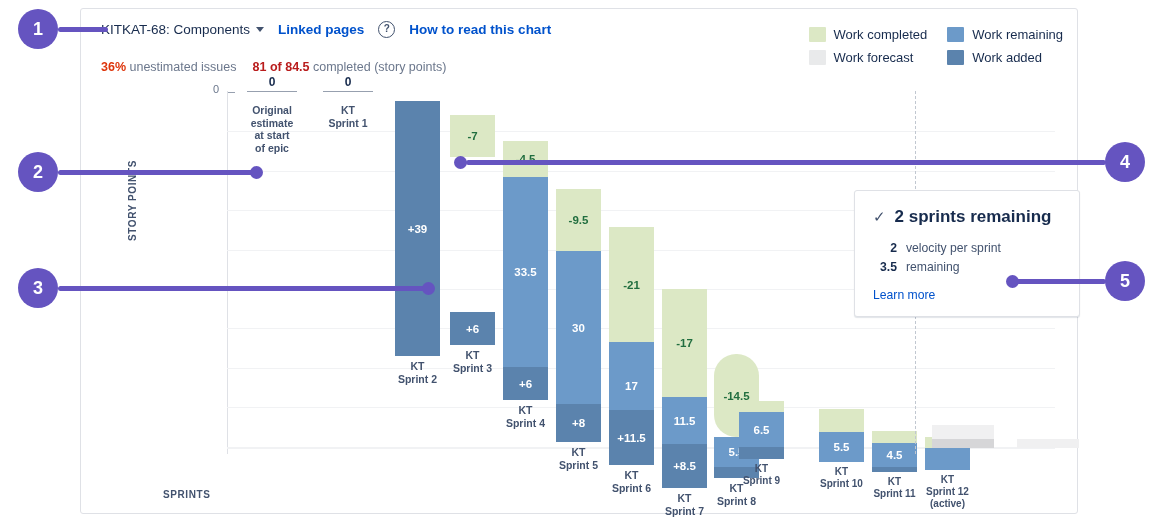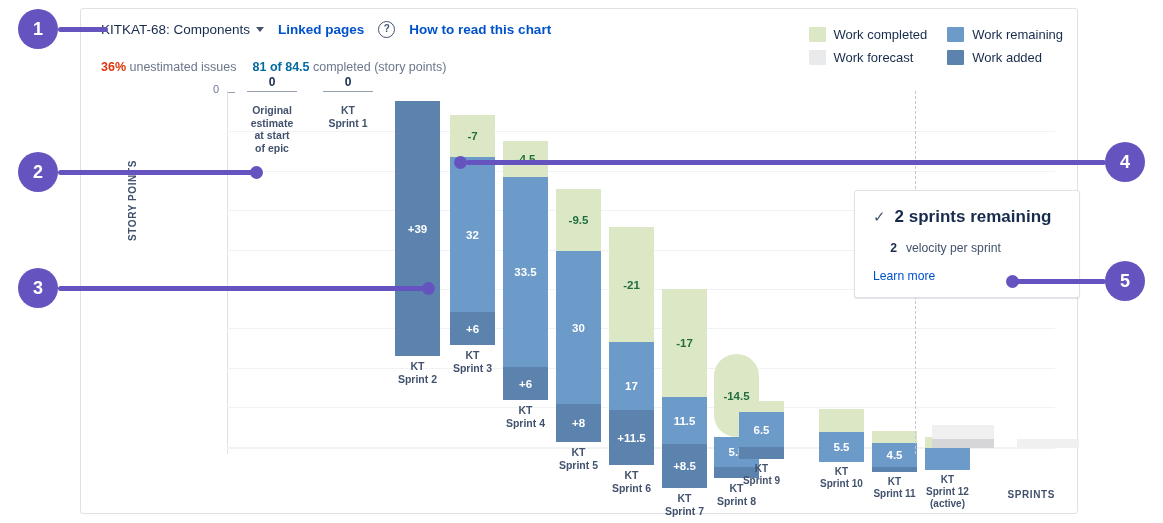--- a/index.html
+++ b/index.html
@@ -24,38 +24,38 @@
   .epic-select{display:flex;align-items:center;gap:5px;cursor:pointer;}
   .epic-name{font-size:13.5px;color:#172b4d;font-weight:400;}
   .caret{width:0;height:0;border-left:4px solid transparent;border-right:4px solid transparent;
          border-top:5px solid #42526e;margin-left:1px;}
   .lnk{font-size:13.5px;color:#0052cc;font-weight:700;cursor:pointer;}
   .qmark{width:15px;height:15px;border-radius:50%;border:1.4px solid #42526e;
          color:#42526e;font-size:10px;line-height:13px;text-align:center;font-weight:700;
          display:inline-block;cursor:pointer;}
   .subhdr{position:absolute;left:20px;top:51px;font-size:12.5px;color:#6b778c;display:flex;gap:16px;align-items:baseline;}
   .pct{color:#de350b;font-weight:700;}
-  .strongdark{color:#0369a1;font-weight:700;}
+  .strongdark{color:#b91c1c;font-weight:700;}
 
   
   .legend{position:absolute;right:14px;top:18px;
           display:grid;grid-template-columns:auto auto;column-gap:20px;row-gap:8px;}
   .lg{display:flex;align-items:center;gap:8px;}
   .sw{width:17px;height:15px;border-radius:1px;flex:none;}
   .lglabel{font-size:13px;color:#172b4d;white-space:nowrap;}
 
   
   .plot{position:absolute;left:66px;top:82px;width:908px;height:363px;}
   .gl{position:absolute;left:80px;right:0;height:1px;background:#f1f2f4;}
   .yaxis-line{position:absolute;left:80px;top:0;width:1px;height:363px;background:#dfe1e6;}
   .zero-tick{position:absolute;left:66px;top:-8px;font-size:11px;color:#6b778c;}
   .zero-dash{position:absolute;left:80px;top:1px;width:8px;height:1px;background:#97a0af;}
   .ylabel{position:absolute;left:-20px;top:150px;transform:rotate(-90deg);transform-origin:left top;
           font-size:10px;letter-spacing:.6px;color:#42526e;font-weight:700;white-space:nowrap;}
-  .xlabel{position:absolute;left:16px;right:0;top:398px;text-align:right;font-size:10px;
+  .xlabel{position:absolute;left:16px;right:0;top:398px;text-align:left;font-size:10px;
           letter-spacing:.6px;color:#42526e;font-weight:700;}
 
   .fc-div{position:absolute;top:0;width:0;border-left:1.6px dashed #c1c7d0;height:363px;}
 
   
   .col{position:absolute;top:0;}
   .seg{position:absolute;left:0;right:0;display:flex;align-items:center;justify-content:center;
        font-size:11.5px;font-weight:700;box-sizing:border-box;overflow:hidden;}
   .seg.completed{background:#dce8c5;color:#216e3f;}
   .seg.remaining{background:#6c9ac9;color:#ffffff;}
@@ -165,21 +165,20 @@
               <div class="tick-rule"></div>
             </div>
             <div class="cap" style="top: 13px; left: 0px; right: 0px;">KT<br>Sprint 1</div>
           </div>
           <div class="col" style="left: 248px; width: 45px; height: 363px;">
             <div class="seg added" style="top: 10px; height: 255px;">+39</div>
             <div class="cap" style="top: 269px;">KT<br>Sprint 2</div>
           </div>
           <div class="col" style="left: 303px; width: 45px; height: 363px;">
             <div class="seg completed" style="top: 24px; height: 42px;">-7</div>
-            <div class="seg remaining" style="top: 66px; height: 155px;">32</div>
             <div class="seg added" style="top: 221px; height: 33px;">+6</div>
             <div class="cap" style="top: 258px;">KT<br>Sprint 3</div>
           </div>
           <div class="col" style="left: 356px; width: 45px; height: 363px;">
             <div class="seg completed" style="top: 50px; height: 36px;">-4.5</div>
             <div class="seg remaining" style="top: 86px; height: 190px;">33.5</div>
             <div class="seg added" style="top: 276px; height: 33px;">+6</div>
             <div class="cap" style="top: 313px;">KT<br>Sprint 4</div>
           </div>
           <div class="col" style="left: 409px; width: 45px; height: 363px;">
@@ -242,20 +241,24 @@
 
     <div class="info">
       <div class="info-title">
         <span class="check">✓</span>
         <span>2 sprints remaining</span>
       </div>
       <div class="stats">
         <div class="stat">
           <b>2</b>
           <span>velocity per sprint</span>
+        </div>
+        <div class="stat">
+          <b>3.5</b>
+          <span>remaining</span>
         </div>
       </div>
       <div class="learn">Learn more</div>
     </div>
 
   </div>
 
   <div id="annotations">
       <div class="ann-line" style="left: 58px; top: 27px; width: 50px;"></div>
       <div class="ann-circle" style="left: 18px; top: 9px;">1</div>

